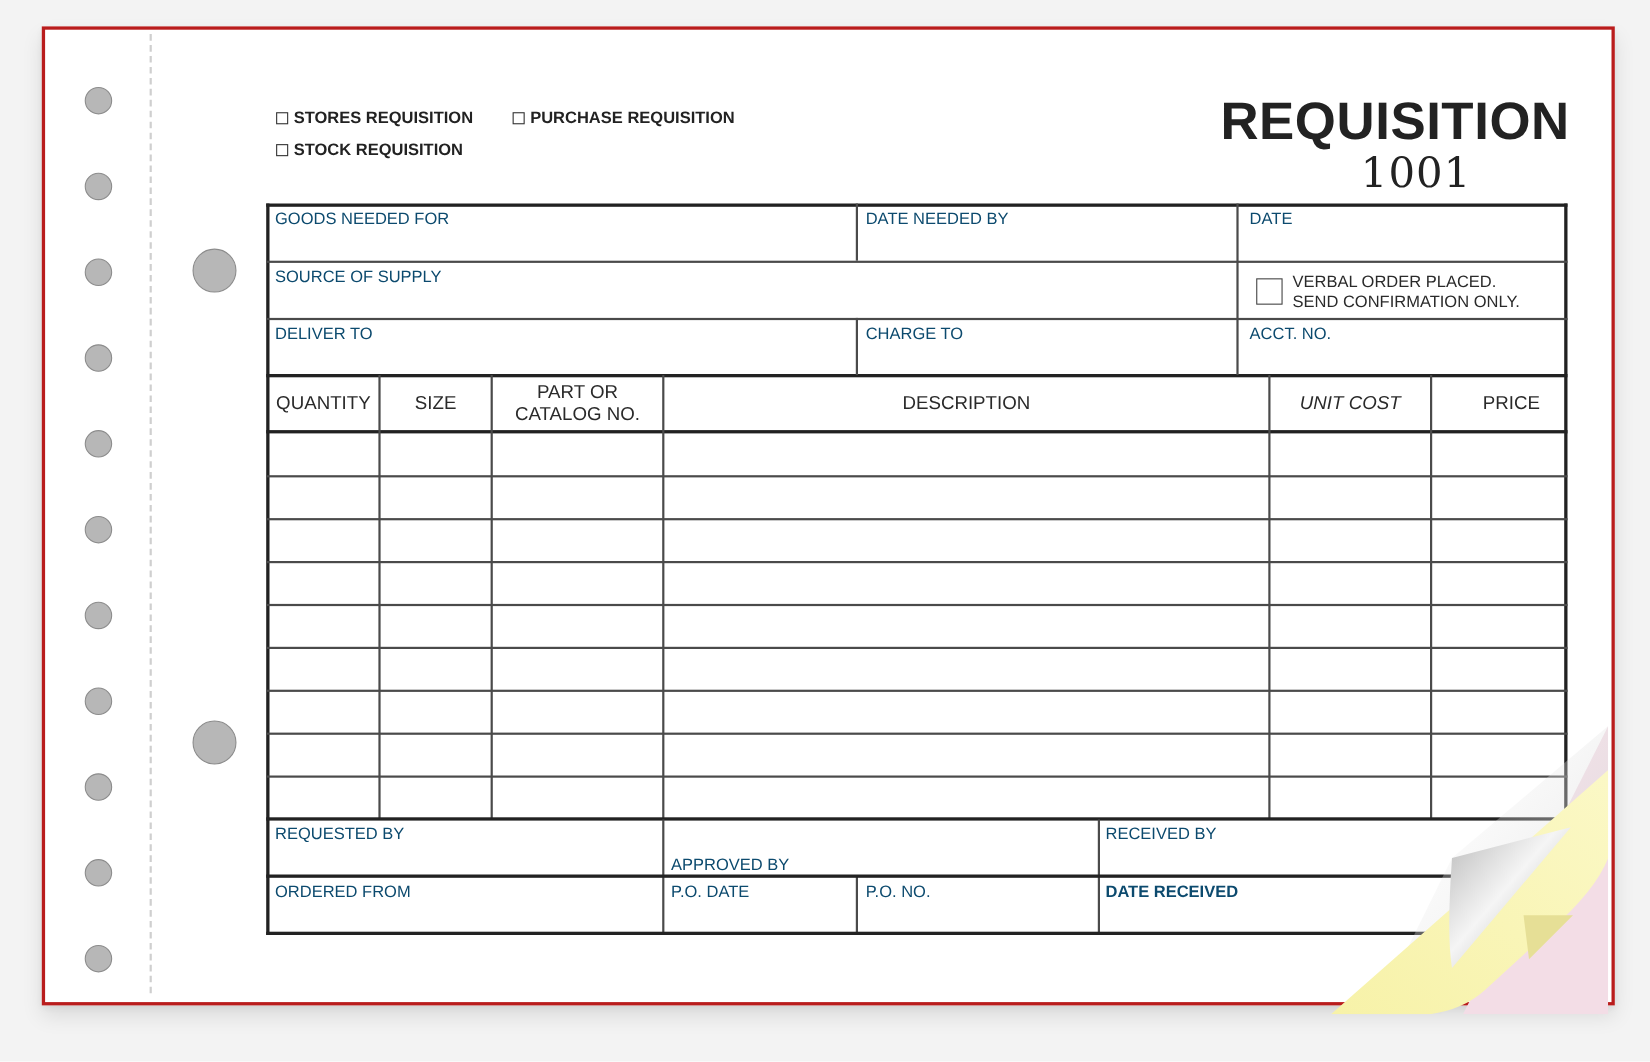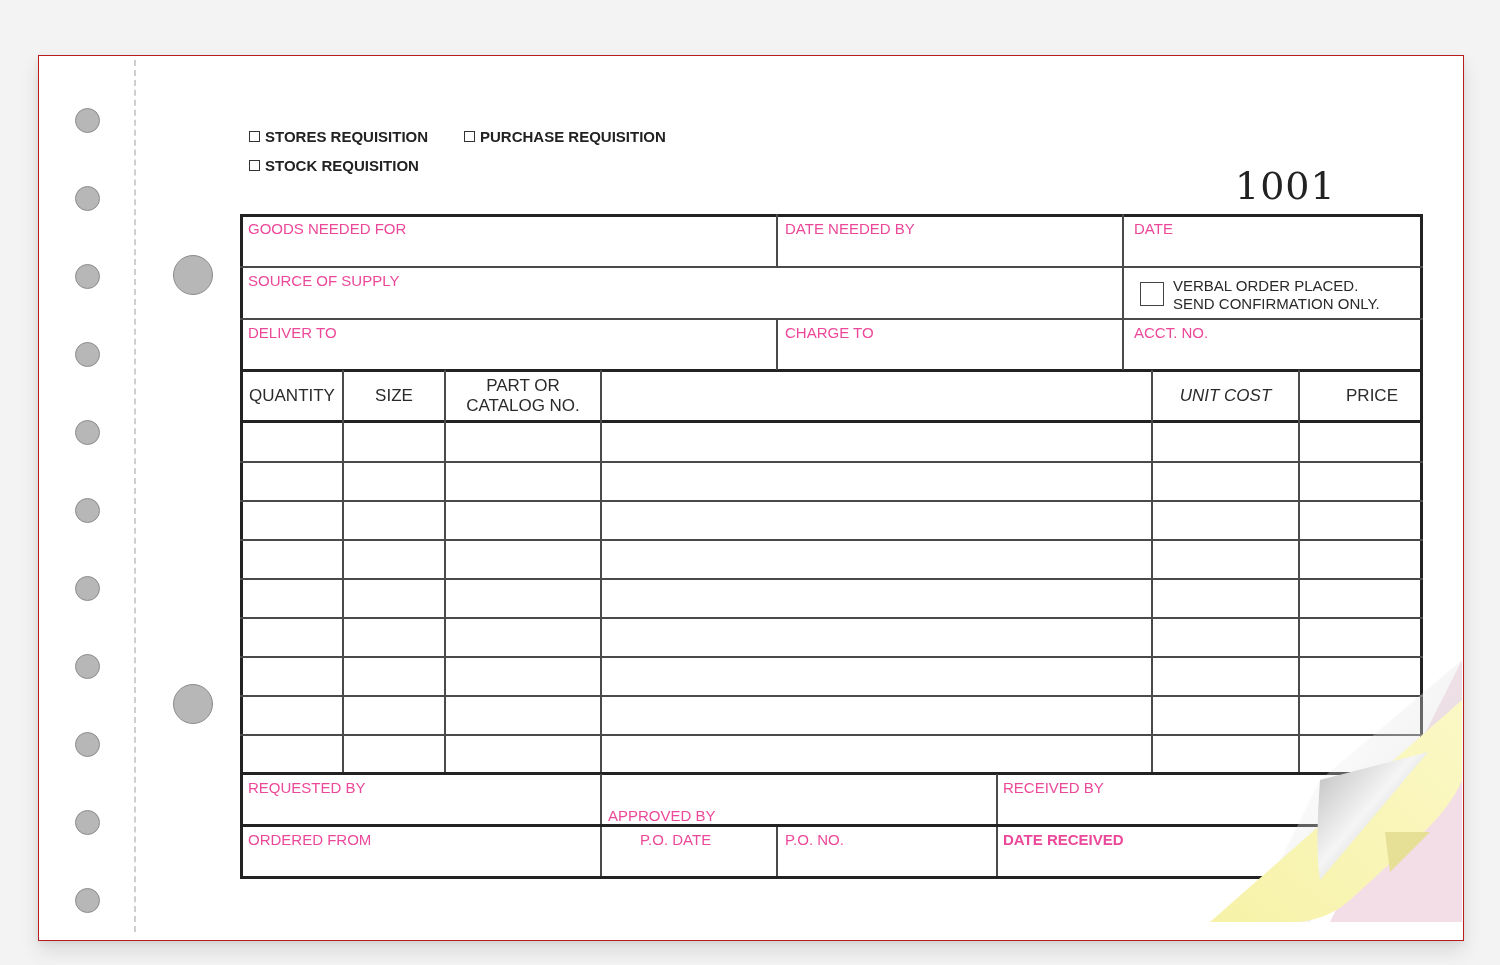--- a/index.html
+++ b/index.html
@@ -2,22 +2,22 @@
 <html><head>
 <meta charset="utf-8">
 <style>
   html, body { margin:0; padding:0; }
   body {
     width:1500px; height:965px; position:relative; overflow:hidden;
     background:#f3f3f3;
     font-family:"Liberation Sans", sans-serif;
   }
   .sheet {
-    position:absolute; left:38px; top:55px; width:1424px; height:884px;
-    background:#ffffff; border:1px solid #b91c1c;
+    position:absolute; left:38px; top:24px; width:1424px; height:884px;
+    background:#ffffff; border:3px solid #b91c1c;
     box-shadow: 0 10px 18px rgba(0,0,0,0.10), 0 2px 6px rgba(0,0,0,0.06);
   }
   .perf {
     position:absolute; left:95px; top:4px; height:872px; width:0;
     border-left:2px dashed #cfcfcf;
   }
   .hole {
     position:absolute; width:25px; height:25px; border-radius:50%;
     background:#b7b7b7; border:1px solid #8c8c8c; box-sizing:border-box;
   }
@@ -30,21 +30,21 @@
     color:#222; letter-spacing:0.5px;
   }
   .number {
     position:absolute; left:1196px; top:108px; font-family:"DejaVu Serif", serif;
     font-size:38px; color:#222; letter-spacing:1px;
   }
   .form {
     position:absolute; left:201px; top:158px; width:1183px; height:663px;
     box-sizing:border-box;
   }
-  .lbl { position:absolute; font-size:15px; color:#ec4899; white-space:nowrap; }
+  .lbl { position:absolute; font-size:15px; color:#0c4a6e; white-space:nowrap; }
   .thick-h { position:absolute; height:3px; background:#222; }
   .thin-h { position:absolute; height:1.5px; background:#4a4a4a; }
   .thick-v { position:absolute; width:3px; background:#222; }
   .thin-v { position:absolute; width:1.5px; background:#4a4a4a; }
   .hdr { position:absolute; font-size:17px; color:#2a2a2a; text-align:center; display:flex; align-items:center; justify-content:center; line-height:20px; }
   .vbox { position:absolute; width:24px; height:24px; border:1.5px solid #444; box-sizing:border-box; }
   .verbal { position:absolute; font-size:15px; color:#2a2a2a; line-height:18px; }
   .curl { position:absolute; left:1150px; top:660px; width:312px; height:262px; pointer-events:none; }
 </style>
 </head>
@@ -77,20 +77,21 @@
       <span>STOCK REQUISITION</span>
     </div>
   </div>
   <div class="chk-group" style="left:425px;">
     <div class="chk-item">
       <span class="chk-box"></span>
       <span>PURCHASE REQUISITION</span>
     </div>
   </div>
 
+  <div class="title">REQUISITION</div>
   <div class="number">1001</div>
 
   <div class="form">
 
     <div class="thick-h" style="left:0;top:0;width:1183px;"></div>
     <div class="thick-v" style="left:0;top:0;height:665px;"></div>
     <div class="thick-v" style="left:1180px;top:0;height:608px;"></div>
 
     <div class="thin-h" style="left:0;top:52px;width:1183px;"></div>
     <div class="thin-h" style="left:0;top:104px;width:1183px;"></div>
@@ -112,20 +113,21 @@
     <div class="lbl" style="left:545px;top:110px;">CHARGE TO</div>
     <div class="lbl" style="left:894px;top:110px;">ACCT. NO.</div>
 
     <div class="thick-h" style="left:0;top:206px;width:1183px;"></div>
     <div class="hdr" style="left:2px;top:158px;width:100px;height:48px;">QUANTITY</div>
     <div class="hdr" style="left:103px;top:158px;width:102px;height:48px;">SIZE</div>
     <div class="hdr" style="left:205px;top:158px;width:156px;height:48px;flex-direction:column;">
       <span>PART OR</span>
       <span>CATALOG NO.</span>
     </div>
+    <div class="hdr" style="left:361px;top:158px;width:551px;height:48px;">DESCRIPTION</div>
     <div class="hdr" style="left:912px;top:158px;width:147px;height:48px;font-style:italic;">UNIT COST</div>
     <div class="hdr" style="left:1059px;top:158px;width:122px;height:48px;padding-left:12px;">PRICE</div>
 
     <div class="thin-v" style="left:102px;top:156px;height:404px;"></div>
     <div class="thin-v" style="left:204px;top:156px;height:404px;"></div>
     <div class="thin-v" style="left:360px;top:156px;height:404px;"></div>
     <div class="thin-v" style="left:911px;top:156px;height:404px;"></div>
     <div class="thin-v" style="left:1058px;top:156px;height:404px;"></div>
 
     <div class="thin-h" style="left:0;top:247px;width:1183px;"></div>
@@ -141,21 +143,21 @@
     <div class="thin-v" style="left:360px;top:560px;height:104px;"></div>
     <div class="thin-v" style="left:756px;top:560px;height:104px;"></div>
     <div class="thin-v" style="left:536px;top:612px;height:52px;"></div>
     <div class="thick-h" style="left:0;top:610px;width:1080px;"></div>
     <div class="thick-h" style="left:0;top:662px;width:1080px;"></div>
 
     <div class="lbl" style="left:8px;top:565px;">REQUESTED BY</div>
     <div class="lbl" style="left:368px;top:565px;margin-top:28px;">APPROVED BY</div>
     <div class="lbl" style="left:763px;top:565px;">RECEIVED BY</div>
     <div class="lbl" style="left:8px;top:617px;">ORDERED FROM</div>
-    <div class="lbl" style="left:368px;top:617px;margin-left:32px;">P.O. DATE</div>
+    <div class="lbl" style="left:368px;top:617px;">P.O. DATE</div>
     <div class="lbl" style="left:545px;top:617px;">P.O. NO.</div>
     <div class="lbl" style="left:763px;top:617px;font-weight:bold;">DATE RECEIVED</div>
   </div>
 </div>
 
 <svg class="curl" viewBox="0 0 312 262" xmlns="http://www.w3.org/2000/svg">
   <defs>
     <linearGradient id="silver" x1="0" y1="0" x2="1" y2="1">
       <stop offset="0" stop-color="#b9b9b9"></stop>
       <stop offset="0.45" stop-color="#f5f5f5"></stop>

